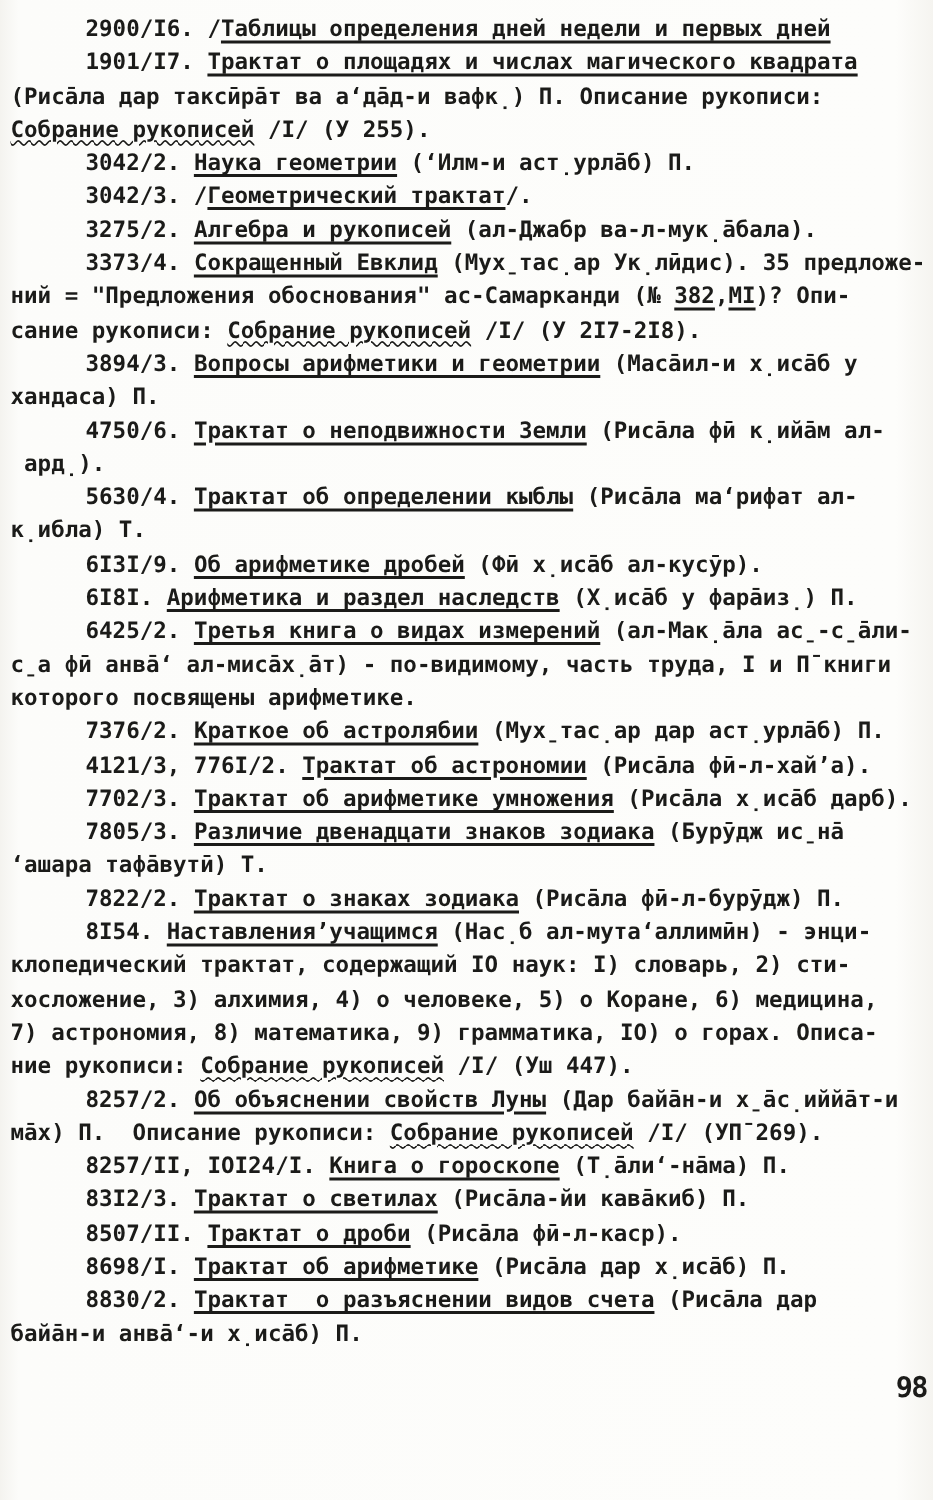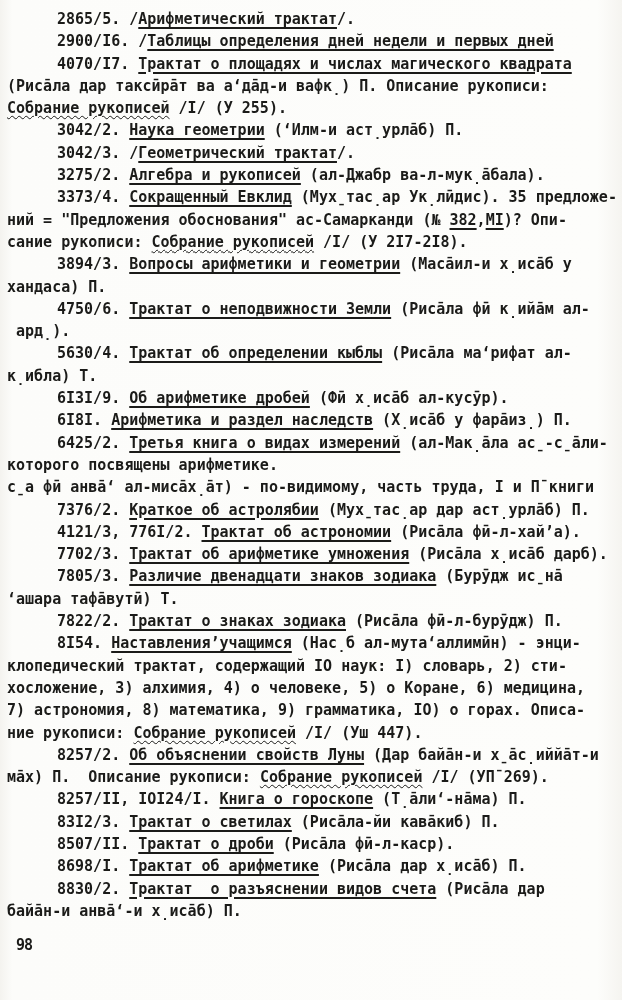--- a/index.html
+++ b/index.html
@@ -31,51 +31,51 @@
     text-underline-offset:3px;
   }
   .wavy{
     text-decoration:underline wavy;
     text-decoration-thickness:1px;
     text-underline-offset:2px;
     margin-top:40px;
   }
   .pagenum{
     margin:14px 0 12px 9px;
-    font-size:15px;
+    font-size:19px;
     letter-spacing:-1px;
+    text-align:right;
   }
 </style>
 </head>
 <body>
 
 <div class="page">
   <div class="textblock">
-      <div class="line indent"><span>2865/5. /</span><span class="ul">Арифметический трактат</span><span>/.</span></div>
       <div class="line indent"><span>2900/I6. /</span><span class="ul">Таблицы определения дней недели и первых дней</span></div>
-      <div class="line indent"><span>4070/I7. </span><span class="ul">Трактат о площадях и числах магического квадрата</span></div>
+      <div class="line indent"><span>1901/I7. </span><span class="ul">Трактат о площадях и числах магического квадрата</span></div>
       <div class="line"><span>(Риса̄ла дар таксӣра̄т ва а‘да̄д-и вафк̣) П. Описание рукописи:</span></div>
       <div class="line"><span class="wavy">Собрание рукописей</span><span> /I/ (У 255).</span></div>
       <div class="line indent"><span>3042/2. </span><span class="ul">Наука геометрии</span><span> (‘Илм-и аст̣урла̄б) П.</span></div>
       <div class="line indent"><span>3042/3. /</span><span class="ul">Геометрический трактат</span><span>/.</span></div>
       <div class="line indent"><span>3275/2. </span><span class="ul">Алгебра и рукописей</span><span> (ал-Джабр ва-л-мук̣а̄бала).</span></div>
       <div class="line indent"><span>3373/4. </span><span class="ul">Сокращенный Евклид</span><span> (Мух̱тас̣ар Ук̣лӣдис). 35 предложе-</span></div>
       <div class="line"><span>ний = "Предложения обоснования" ас-Самарканди (№ </span><span class="ul">382</span><span>,</span><span class="ul">МI</span><span>)? Опи-</span></div>
       <div class="line"><span>сание рукописи: </span><span class="wavy">Собрание рукописей</span><span> /I/ (У 2I7-2I8).</span></div>
       <div class="line indent"><span>3894/3. </span><span class="ul">Вопросы арифметики и геометрии</span><span> (Маса̄ил-и х̣иса̄б у</span></div>
       <div class="line"><span>хандаса) П.</span></div>
       <div class="line indent"><span>4750/6. </span><span class="ul">Трактат о неподвижности Земли</span><span> (Риса̄ла фӣ к̣ийа̄м ал-</span></div>
       <div class="line"><span> ард̣).</span></div>
       <div class="line indent"><span>5630/4. </span><span class="ul">Трактат об определении кыблы</span><span> (Риса̄ла ма‘рифат ал-</span></div>
       <div class="line"><span>к̣ибла) Т.</span></div>
       <div class="line indent"><span>6I3I/9. </span><span class="ul">Об арифметике дробей</span><span> (Фӣ х̣иса̄б ал-кусӯр).</span></div>
       <div class="line indent"><span>6I8I. </span><span class="ul">Арифметика и раздел наследств</span><span> (Х̣иса̄б у фара̄из̣) П.</span></div>
       <div class="line indent"><span>6425/2. </span><span class="ul">Третья книга о видах измерений</span><span> (ал-Мак̣а̄ла ас̱-с̱а̄ли-</span></div>
+      <div class="line"><span>с̱а фӣ анва̄‘ ал-миса̄х̣а̄т) - по-видимому, часть труда, I и П̄ книги</span></div>
       <div class="line"><span>которого посвящены арифметике.</span></div>
-      <div class="line"><span>с̱а фӣ анва̄‘ ал-миса̄х̣а̄т) - по-видимому, часть труда, I и П̄ книги</span></div>
       <div class="line indent"><span>7376/2. </span><span class="ul">Краткое об астролябии</span><span> (Мух̱тас̣ар дар аст̣урла̄б) П.</span></div>
       <div class="line indent"><span>4121/3, 776I/2. </span><span class="ul">Трактат об астрономии</span><span> (Риса̄ла фӣ-л-хай’а).</span></div>
       <div class="line indent"><span>7702/3. </span><span class="ul">Трактат об арифметике умножения</span><span> (Риса̄ла х̣иса̄б дарб).</span></div>
       <div class="line indent"><span>7805/3. </span><span class="ul">Различие двенадцати знаков зодиака</span><span> (Бурӯдж ис̱на̄</span></div>
       <div class="line"><span>‘ашара тафа̄вутӣ) Т.</span></div>
       <div class="line indent"><span>7822/2. </span><span class="ul">Трактат о знаках зодиака</span><span> (Риса̄ла фӣ-л-бурӯдж) П.</span></div>
       <div class="line indent"><span>8I54. </span><span class="ul">Наставления’учащимся</span><span> (Нас̣б ал-мута‘аллимӣн) - энци-</span></div>
       <div class="line"><span>клопедический трактат, содержащий IO наук: I) словарь, 2) сти-</span></div>
       <div class="line"><span>хосложение, 3) алхимия, 4) о человеке, 5) о Коране, 6) медицина,</span></div>
       <div class="line"><span>7) астрономия, 8) математика, 9) грамматика, IO) о горах. Описа-</span></div>

